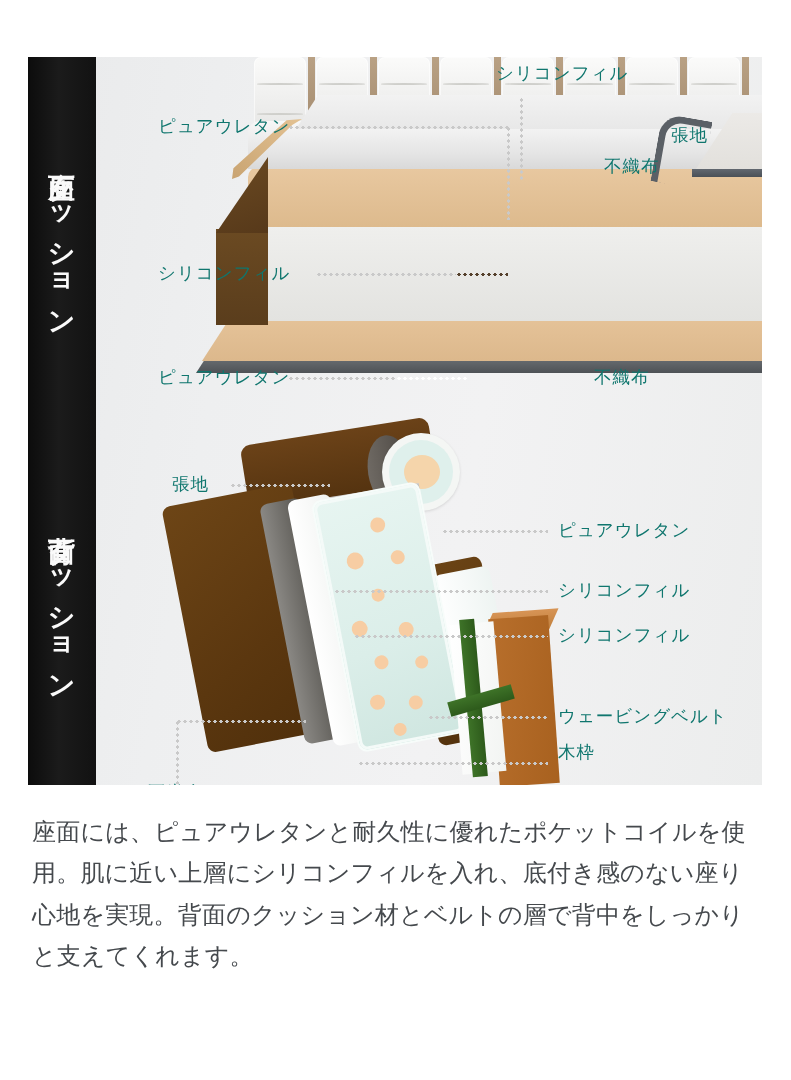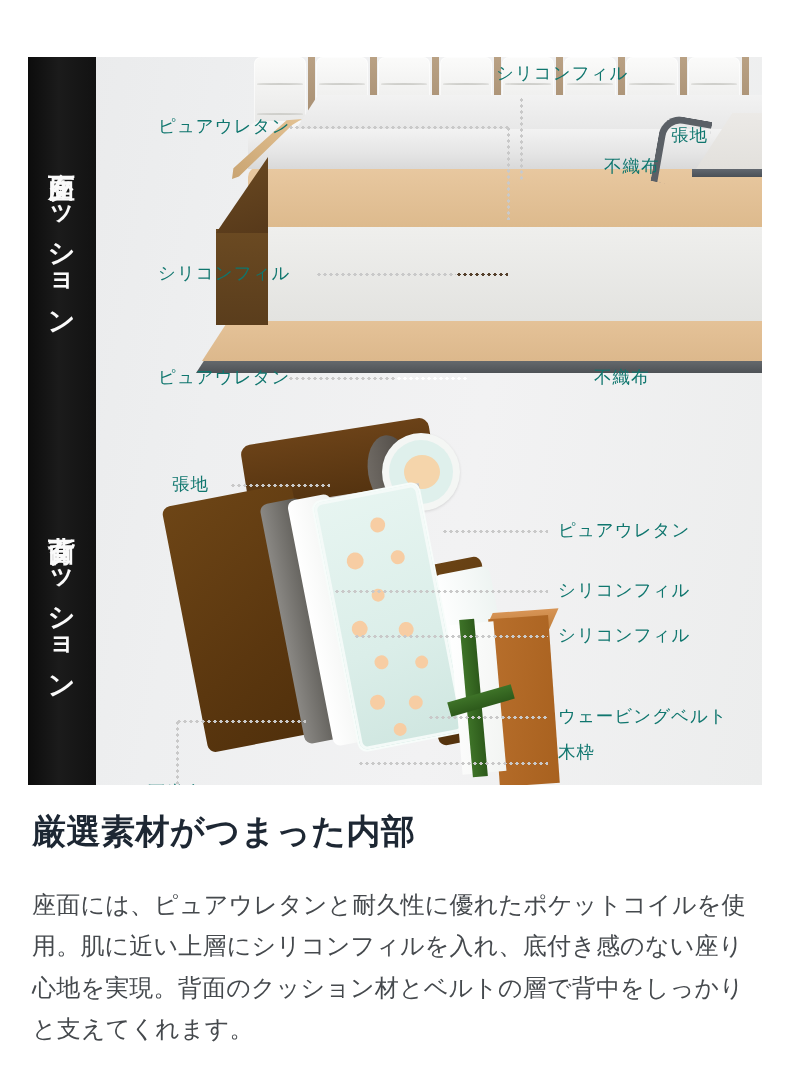--- a/index.html
+++ b/index.html
@@ -456,15 +456,14 @@
       <span class="vtext">座面クッション</span>
     </div>
     <div class="section-tab" id="tab-back">
       <span class="vtext">背面クッション</span>
     </div>
 
   </div>
 </div>
 
 <div class="text-block">
-  <h2 class="headline">厳選素材がつまった内部</h2>
   <p class="bodycopy">座面には、ピュアウレタンと耐久性に優れたポケットコイルを使用。肌に近い上層にシリコンフィルを入れ、底付き感のない座り心地を実現。背面のクッション材とベルトの層で背中をしっかりと支えてくれます。</p>
 </div>
 
 </body></html>

